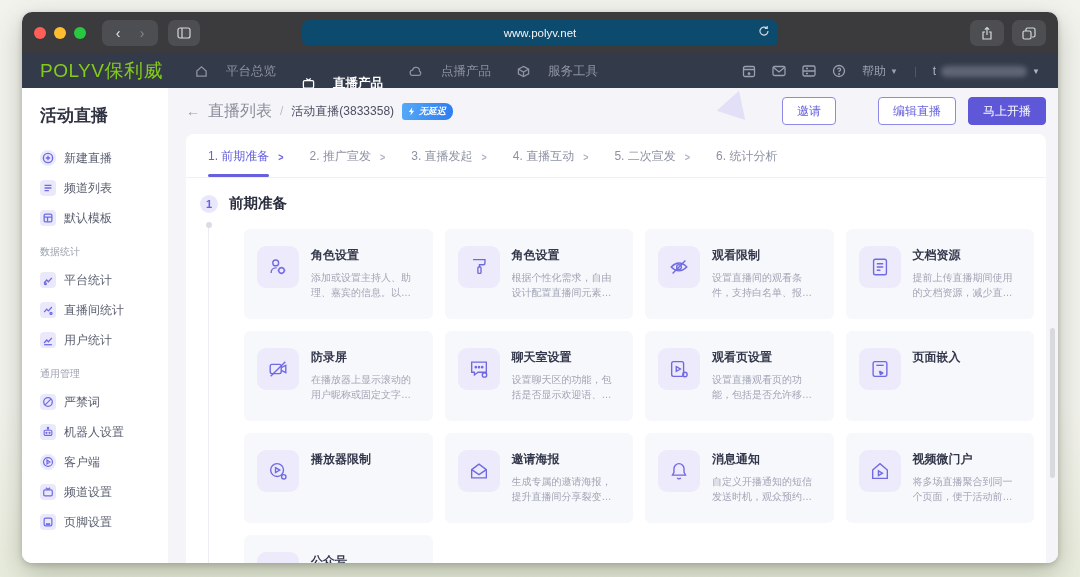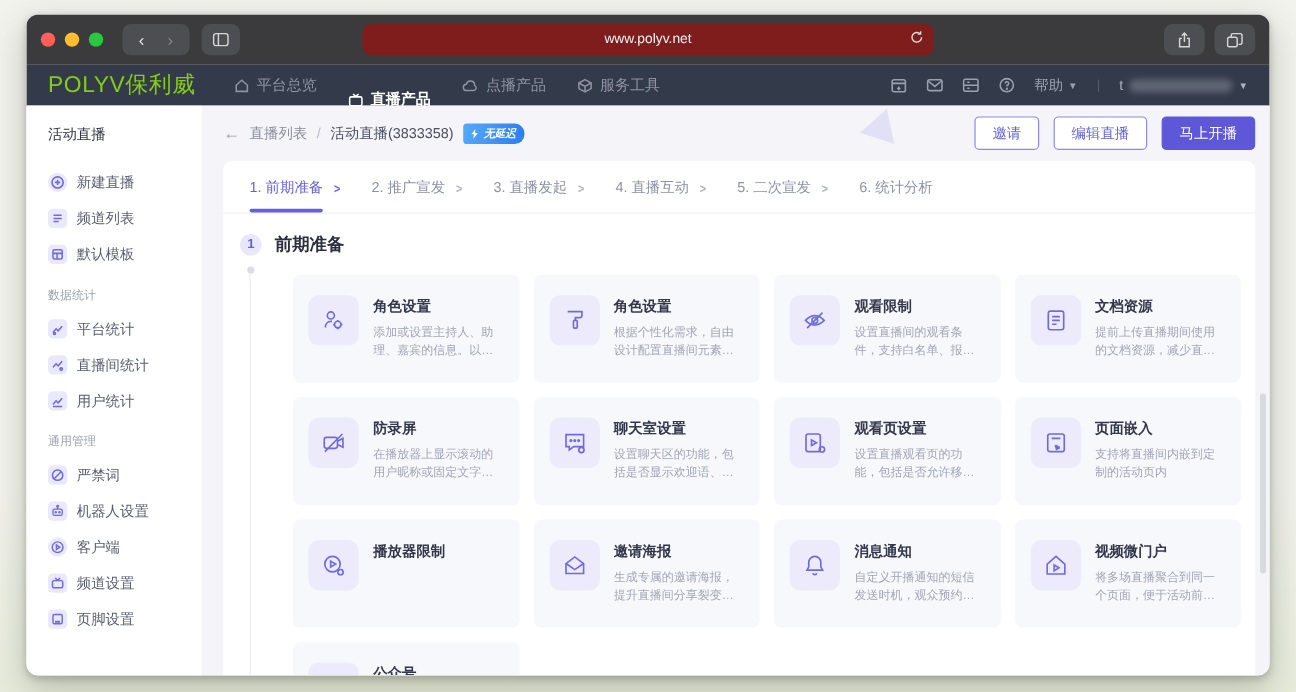--- a/index.html
+++ b/index.html
@@ -9,58 +9,58 @@
             box-shadow:0 10px 28px rgba(60,70,40,.30), 0 2px 6px rgba(0,0,0,.18); background:#fff; display:flex; flex-direction:column; }
 
   
   .chrome { height:42px; background:#3b3b3d; display:flex; align-items:center; padding:0 12px; gap:10px; flex:0 0 auto; }
   .lights { display:flex; gap:8px; margin-right:6px; }
   .light { width:12px; height:12px; border-radius:50%; }
   .navgroup { display:flex; align-items:center; background:#4d4e51; border-radius:7px; height:26px; padding:0 4px; }
   .navbtn { width:24px; text-align:center; font-size:14px; color:#e8e8ea; cursor:default; }
   .navbtn.dim { color:#85878b; }
   .chrome-sq { background:#4d4e51; border-radius:7px; height:26px; min-width:32px; display:flex; align-items:center; justify-content:center; color:#d6d7d9; }
-  .urlbar { position:absolute; left:27%; width:46%; height:26px; background:#7f1d1d; border-radius:7px; display:flex; align-items:center; justify-content:center; color:#f2f3f4; font-size:11.5px;text-align:right; }
+  .urlbar { position:absolute; left:27%; width:46%; height:26px; background:#0c4a6e; border-radius:7px; display:flex; align-items:center; justify-content:center; color:#f2f3f4; font-size:11.5px;text-align:right; }
   .urlbar .reload { position:absolute; right:8px; top:5px; }
   .chrome-right { margin-left:auto; display:flex; gap:8px; }
   .chrome svg { display:block; }
 
   
   .navbar { height:34px; background:#333a4a; display:flex; align-items:center; padding:0 18px; gap:26px; flex:0 0 auto; }
   .logo { color:#84cc16; font-size:19px; font-weight:normal; letter-spacing:.5px; margin-right:6px; white-space:nowrap; }
-  .nav-item { display:flex; align-items:center; gap:6px; font-size:12.5px; color:#8e93a3; white-space:nowrap; }
+  .nav-item { display:flex; align-items:center; gap:18px; font-size:12.5px; color:#8e93a3; white-space:nowrap; }
   .nav-item.active { color:#ffffff; font-weight:bold;margin-top:25px; }
   .nav-right { margin-left:auto; display:flex; align-items:center; gap:16px; color:#9aa0ae; }
   .nav-right .txt { font-size:12px; display:flex; align-items:center; gap:4px;justify-content:center; }
   .divider { color:#565b69; font-size:11px; }
   .caret { font-size:8px; }
   .blur-bar { width:86px; height:11px; border-radius:6px; background:#8b90a0; opacity:.5; filter:blur(2.5px); }
   .userbox { display:flex; align-items:center; gap:5px; font-size:12px; color:#aeb3c0; }
 
   
   .appbody { flex:1; display:flex; background:#f5f5f9; overflow:hidden; }
   .sidebar { width:146px; background:#fff; padding:16px 10px 10px 18px; flex:0 0 auto; }
-  .sb-title { font-size:12px; font-weight:normal; color:#2f3342; margin-bottom:16px; }
+  .sb-title { font-size:17px; font-weight:bold; color:#2f3342; margin-bottom:16px; }
   .sb-item { display:flex; align-items:center; gap:8px; height:30px; font-size:12px; color:#595e6f; cursor:default; }
   .sb-ic { width:16px; height:16px; border-radius:4px; background:#eae8fb; color:#6f6ae2; display:flex; align-items:center; justify-content:center; flex:0 0 auto; }
   .sb-label { white-space:nowrap; }
   .sb-group { font-size:10px; color:#9ca0af; margin:12px 0 6px; }
 
   
   .main { flex:1; position:relative; display:flex; flex-direction:column; padding:0 12px 0 18px; overflow:hidden; }
   .tri { position:absolute; left:62%; top:2px; width:0; height:0; border-left:15px solid transparent; border-right:15px solid transparent; border-bottom:26px solid rgba(122,118,230,.16); transform:rotate(18deg); }
   .toolbar { height:46px; display:flex; align-items:center; gap:8px; flex:0 0 auto; position:relative; z-index:1; }
   .back-arrow { color:#9ba0ad; font-size:14px; }
-  .crumb-link { font-size:12px; color:#8a8e9c; }
+  .crumb-link { font-size:16px; color:#8a8e9c; }
   .crumb-sep { font-size:12px; color:#b8bbc6; }
   .crumb-cur { font-size:12px; color:#4a4e60; }
   .badge { display:flex; align-items:center; gap:3px; background:linear-gradient(100deg,#54aaf8,#2e7cf0); color:#fff; font-size:9px; font-style:italic; font-weight:bold; padding:2px 7px 2px 5px; border-radius:3px 8px 8px 3px; }
   .toolbar .spacer { flex:1; }
   .btn { height:28px; padding:0 14px; border-radius:4px; font-size:12px; display:flex; align-items:center; cursor:default; white-space:nowrap; }
-  .btn.outline { border:1px solid #8d89e6; color:#6661de; background:#fff; }
+  .btn.outline { border:1px solid #8d89e6; color:#6661de; background:#fff;margin-left:30px; }
   .btn.primary { background:#5e58d9; color:#fff; border:1px solid #5e58d9; }
 
   .panel { flex:1; background:#fff; border-radius:8px 8px 0 0; display:flex; flex-direction:column; overflow:hidden; }
   .tabs { display:flex; gap:26px; padding:0 22px; border-bottom:1px solid #eef0f4; flex:0 0 auto; }
   .tab { display:flex; align-items:center; gap:9px; padding:14px 0 12px; font-size:12px; color:#8d92a3; white-space:nowrap; }
   .tab-label { position:relative; }
   .tab.active .tab-label { color:#6660de; }
   .tab.active .tab-label::after { content:""; position:absolute; left:0; right:0; bottom:-12px; height:3px; border-radius:2px; background:#6660de; }
   .tab-arrow { font-size:9px; font-weight:bold; color:#aeb2c0; transform:scaleY(1.2); }
   .tab.active .tab-arrow { color:#6660de; }
@@ -479,21 +479,20 @@
                 <span class="tile">
                     <svg width="22" height="22" viewBox="0 0 24 24" fill="none" stroke="currentColor" stroke-width="1.5">
                       <rect x="4.5" y="4" width="15" height="16" rx="2"></rect>
                       <path d="M8 8h8"></path>
                       <path d="m16 17-5.5-3.2L12 19z" fill="currentColor" stroke="none"></path>
                       <path d="m15.5 16.5-4-2.3"></path>
                     </svg>
                   </span>
                 <div>
                     <div class="card-title">页面嵌入</div>
-                    <div class="card-desc">支持将直播间内嵌到定制的活动页内</div>
                   </div>
               </div>
 
               <div class="card">
                 <span class="tile">
                     <svg width="22" height="22" viewBox="0 0 24 24" fill="none" stroke="currentColor" stroke-width="1.5">
                       <circle cx="11" cy="11" r="7"></circle>
                       <path d="m9.3 8.3 4.6 2.7-4.6 2.7z"></path>
                       <circle cx="18.3" cy="18.3" r="2.4"></circle>
                     </svg>

